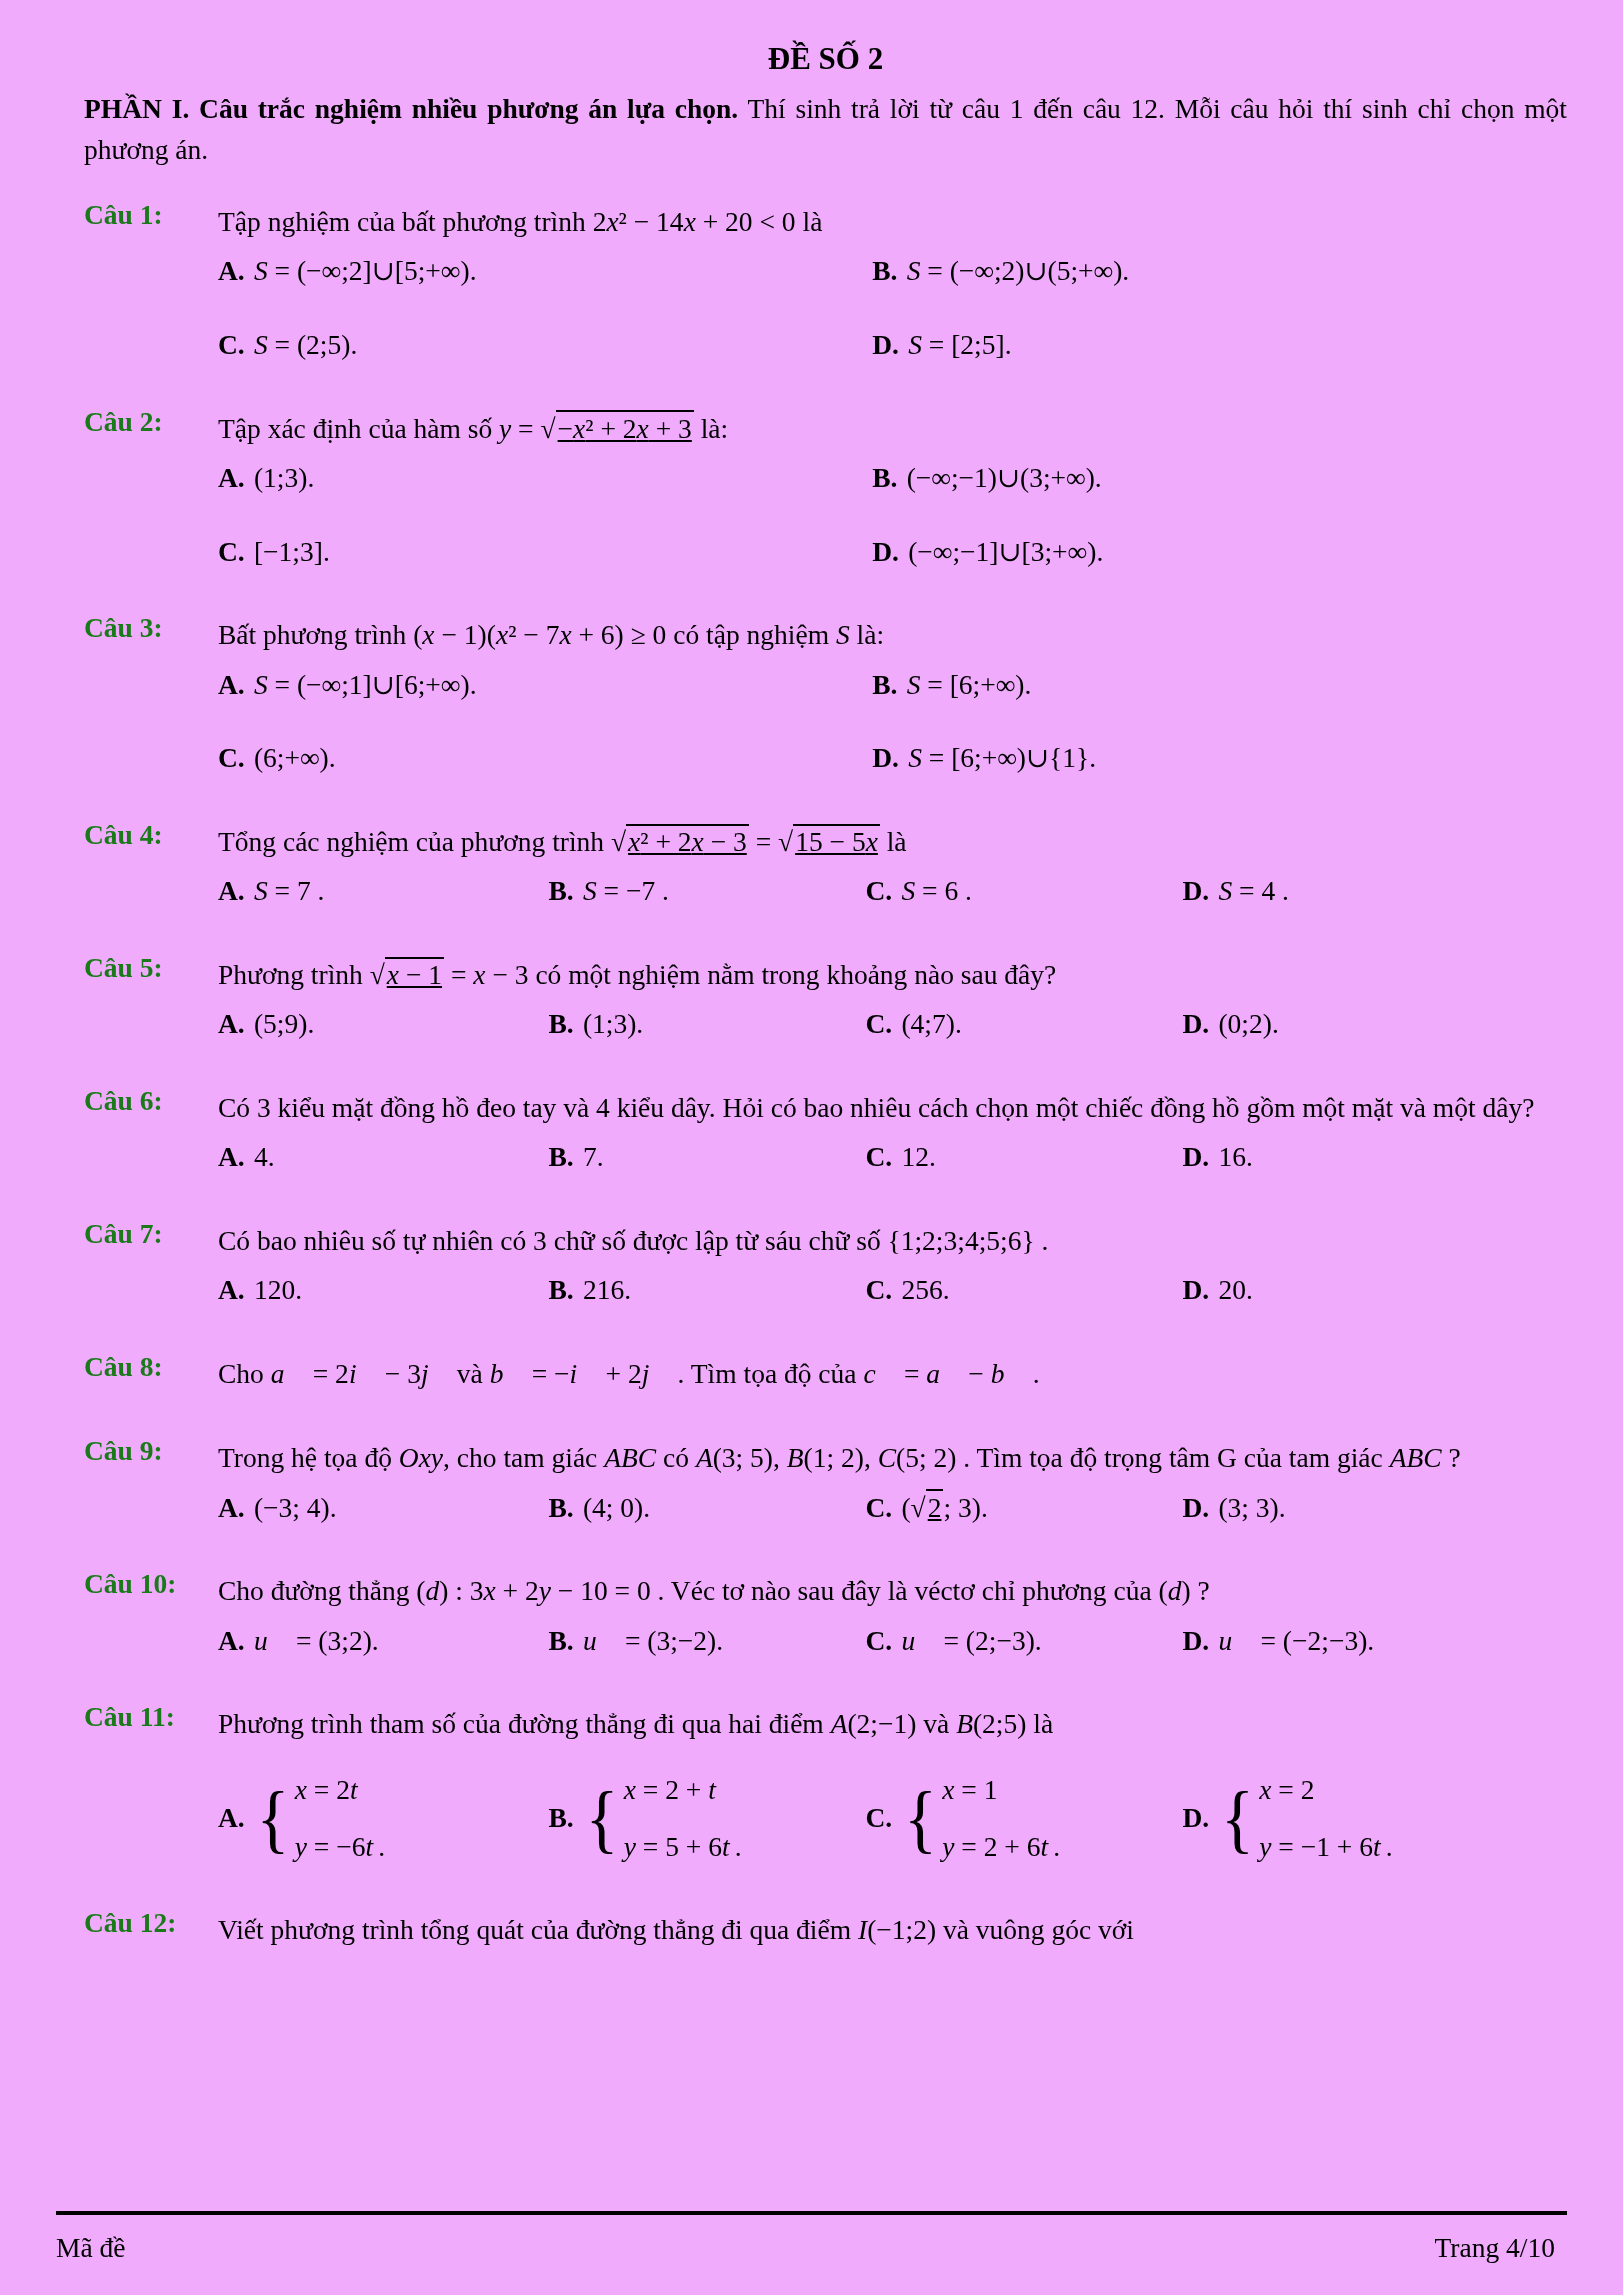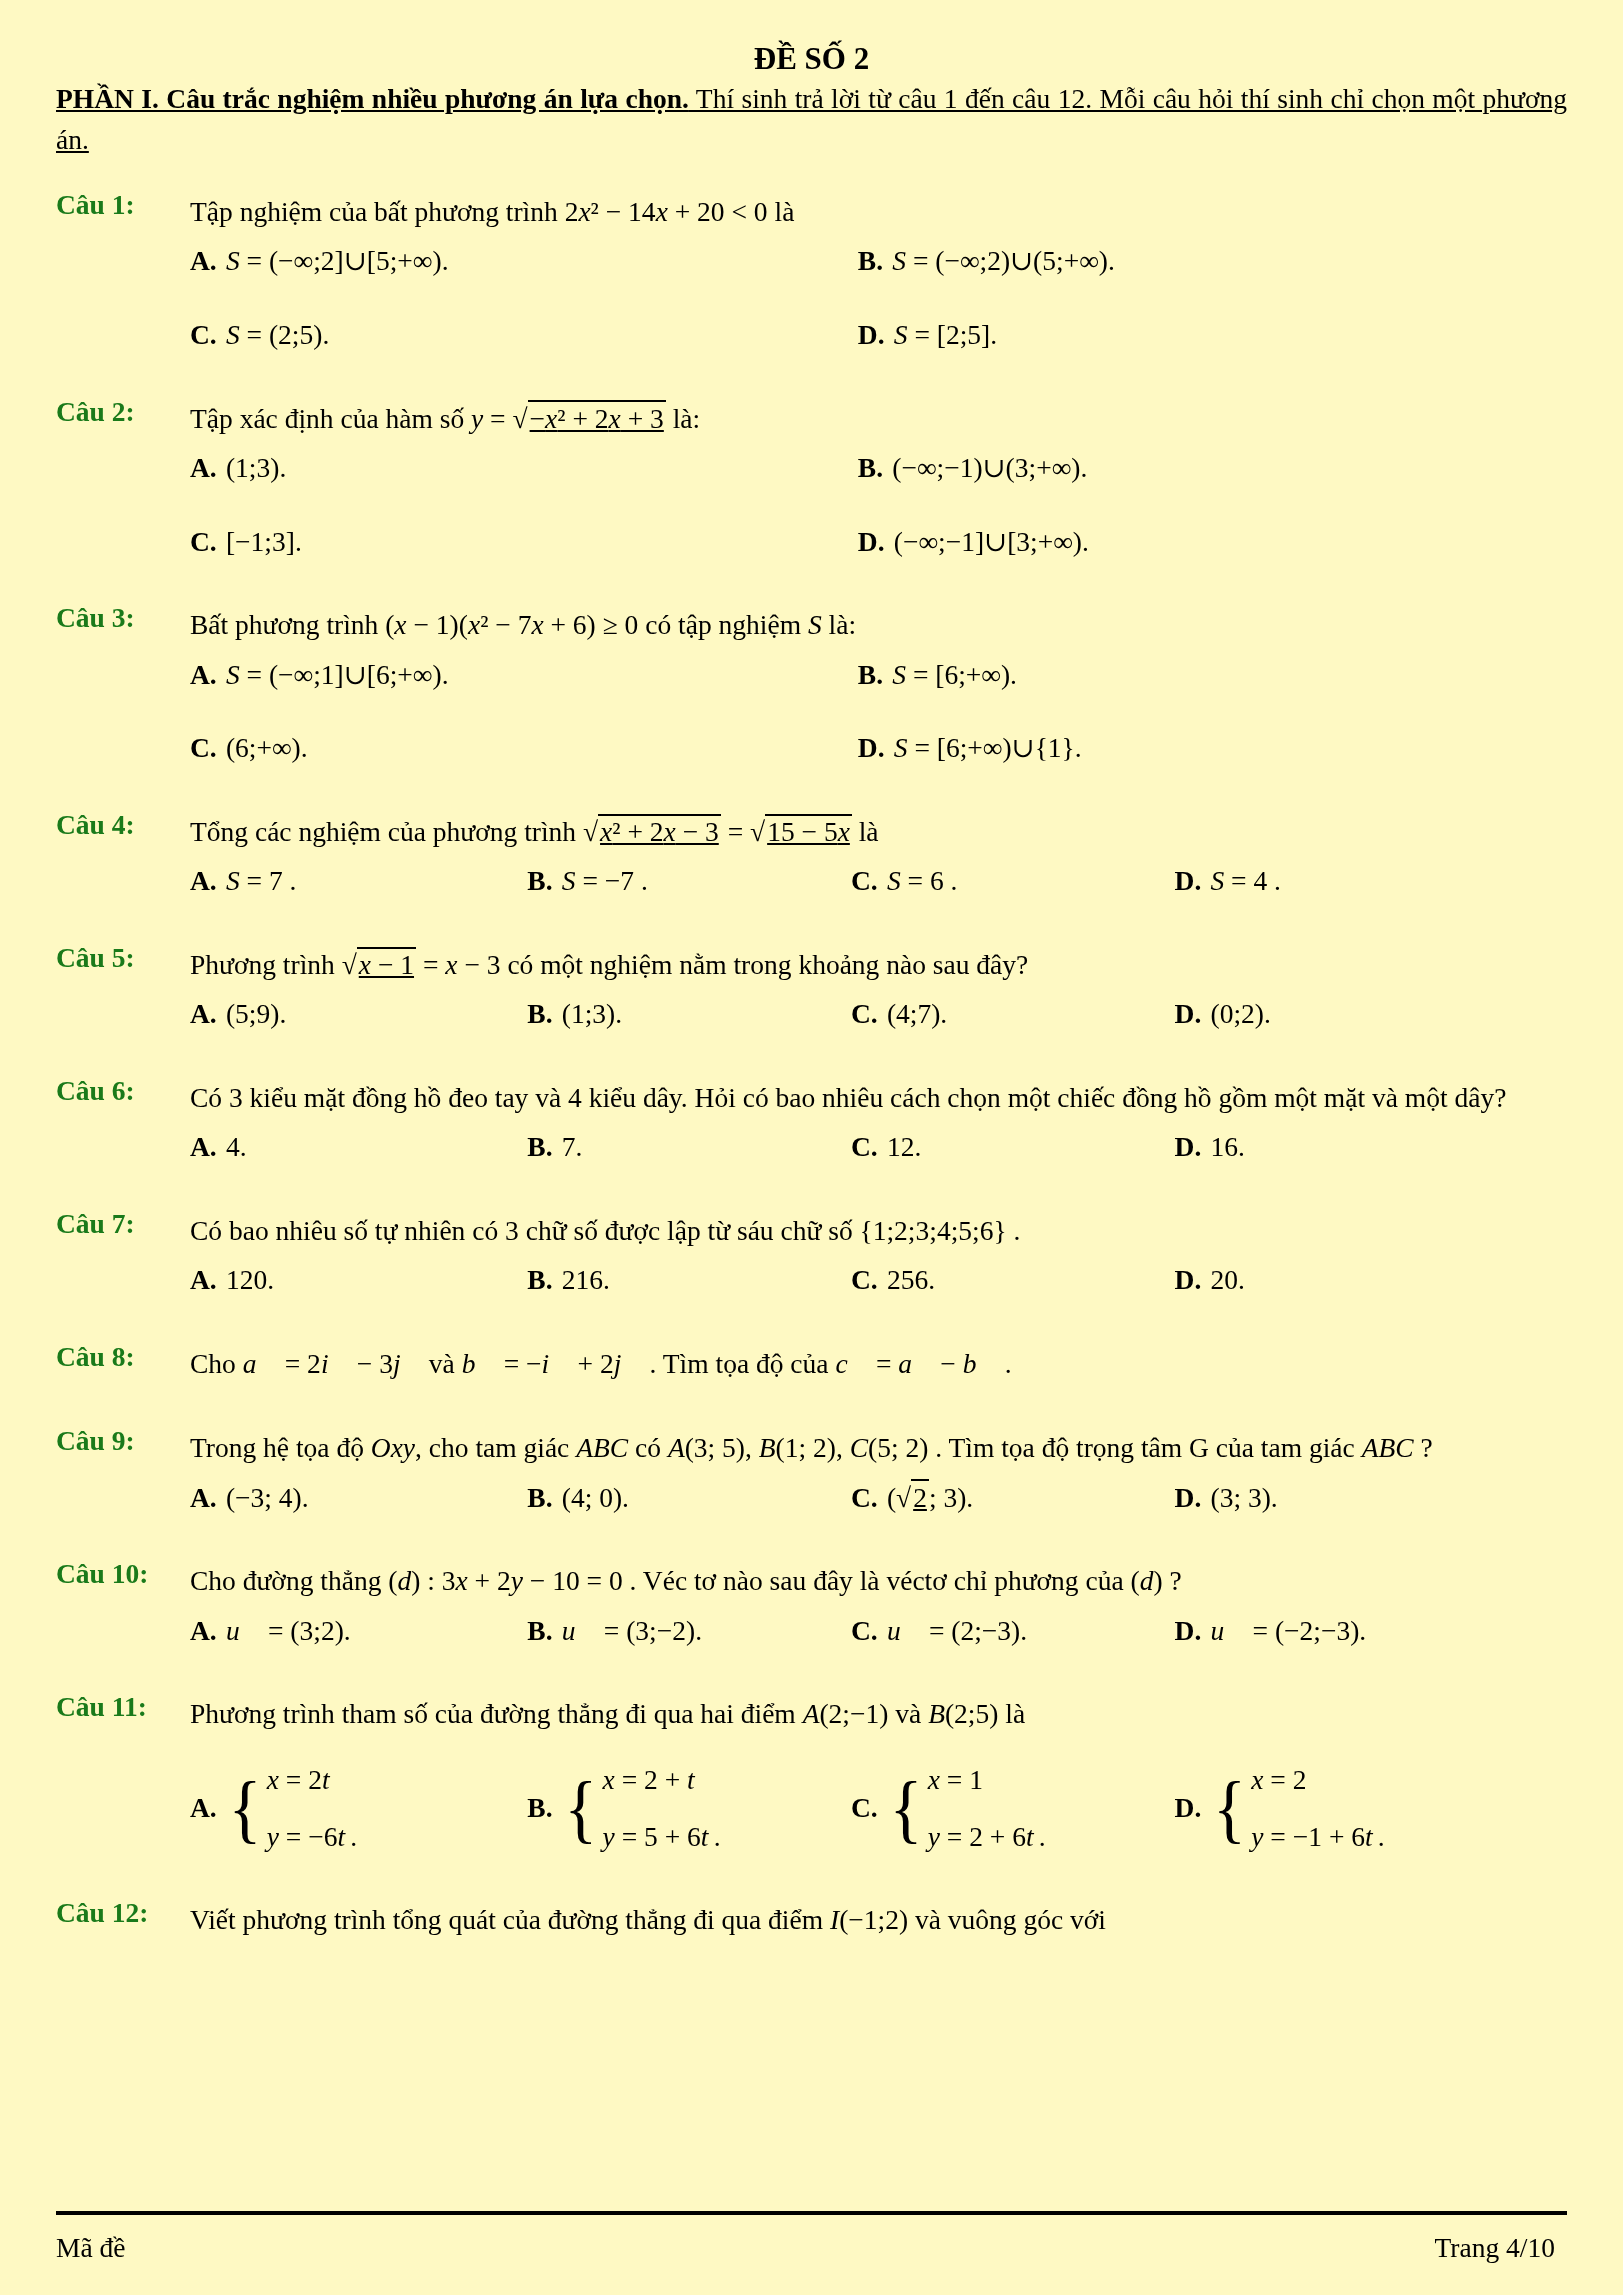--- a/index.html
+++ b/index.html
@@ -1,27 +1,27 @@
 <!DOCTYPE html>
 <html lang="vi" style="font-size:10.5px"><head>
 <meta charset="utf-8">
 <style>
   html,body{margin:0;padding:0;background:#fff;}
   .page{
     position:relative;
     width:1623px;height:2295px;
     box-sizing:border-box;
-    background:#fef9c3;
-    padding:38px 56px 0 56px;
+    background:#f0abfc;
+    padding:38px 56px 0 84px;
     font-family:"Liberation Serif","DejaVu Serif",serif;
     font-size:27.5px;color:#000;
     overflow:hidden;
   }
   .title{text-align:center;font-weight:bold;font-size:31px;margin:2.6px 0 0 0;}
-  .intro{margin-top:1px;line-height:1.5;text-align:justify;text-decoration:underline;}
+  .intro{margin-top:11px;line-height:1.5;text-align:justify;}
   .intro b{font-weight:bold;}
   .qs{margin-top:29px;display:flex;flex-direction:column;gap:39px;}
   .q{display:grid;grid-template-columns:134px 1fr;align-items:start;}
   .qlab{font-weight:bold;color:#1a7a1a;white-space:nowrap;}
   .qtext{line-height:1.65;}
   i{font-style:italic;}
   .ans{margin-top:6px;display:grid;}
   .ans2{grid-template-columns:48.5% 1fr;row-gap:31px;}
   .ans4{grid-template-columns:24.5% 23.5% 23.5% 1fr;}
   .aopt{line-height:1.55;}

